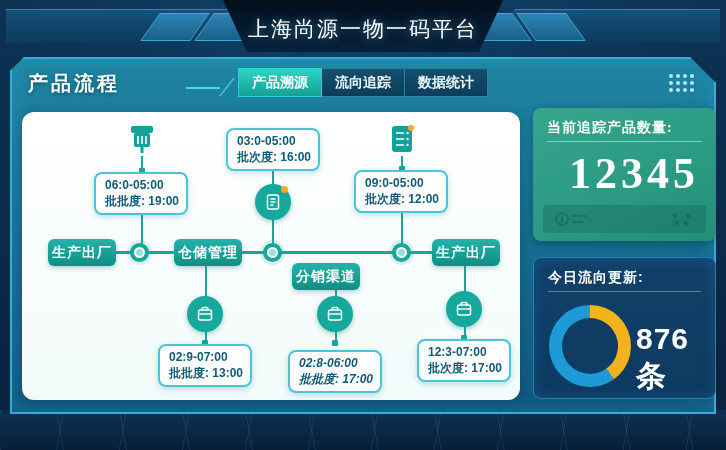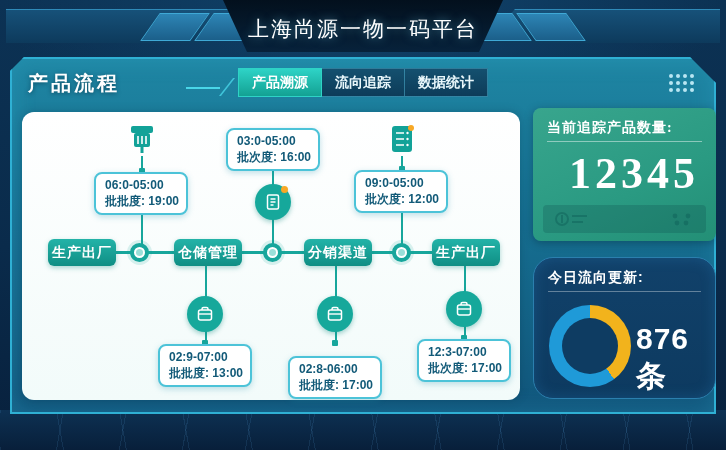--- a/index.html
+++ b/index.html
@@ -65,21 +65,21 @@
   .flow-svg{position:absolute;}
   
   .card-green{position:absolute;left:523px;top:51px;width:183px;height:133px;border-radius:8px;
     background:linear-gradient(155deg,#38a58d 0%,#2a9a82 60%,#238f76 100%);box-shadow:0 2px 8px rgba(0,30,40,.35);font-family:Liberation Serif, serif;}
   .card-title{position:absolute;left:14px;top:11px;font-size:14px;font-weight:bold;color:#fff;letter-spacing:1px;}
   .card-rule{position:absolute;left:14px;right:14px;top:33px;height:1px;background:rgba(255,255,255,.45);}
   .big-number{position:absolute;left:0;right:0;top:40px;text-align:center;color:#fff;
     font-size:44px;font-weight:bold;letter-spacing:4px;margin-left:19px;}
   .green-bar{position:absolute;left:10px;right:10px;bottom:8px;height:28px;border-radius:4px;background:rgba(8,66,70,.22);}
   .green-bar svg{position:absolute;top:6px;opacity:.4;}
-  .card-blue{position:absolute;left:523px;top:200px;width:183px;height:142px;border-radius:20px;box-sizing:border-box;
+  .card-blue{position:absolute;left:523px;top:200px;width:183px;height:142px;border-radius:8px;box-sizing:border-box;
     background:linear-gradient(180deg,#11416a,#0d3a60);border:1px solid #2b7fae;box-shadow:inset 0 0 14px rgba(40,130,190,.3);}
   .card-blue .card-rule{background:rgba(255,255,255,.35);}
   .donut{position:absolute;left:15px;top:47px;width:82px;height:82px;border-radius:50%;}
   .donut::after{content:'';position:absolute;left:13px;top:13px;width:56px;height:56px;border-radius:50%;background:#0e3c62;}
   .flow-value{position:absolute;left:102px;top:64px;color:#fff;font-size:30px;font-weight:bold;letter-spacing:1px;}
 </style>
 </head>
 <body>
 
 <div class="stage">
@@ -131,21 +131,21 @@
       <div class="hline"></div>
 
       <div class="sq" style="left:117px;top:56px;"></div>
       <div class="sq" style="left:377px;top:54px;"></div>
       <div class="sq" style="left:180px;top:228px;"></div>
       <div class="sq" style="left:310px;top:228px;"></div>
       <div class="sq" style="left:439px;top:223px;"></div>
 
       <div class="stage-pill" style="left:26px;">生产出厂</div>
       <div class="stage-pill" style="left:152px;">仓储管理</div>
-      <div class="stage-pill" style="left:282px;">分销渠道</div>
+      <div class="stage-pill" style="left:270px;margin-top:24px;">分销渠道</div>
       <div class="stage-pill" style="left:410px;">生产出厂</div>
 
       <div class="node" style="left:108px;"></div>
       <div class="node" style="left:241px;"></div>
       <div class="node" style="left:370px;"></div>
 
       <svg class="flow-svg" style="left:105px;top:12px;" width="30" height="32" viewBox="0 0 30 32">
         <rect x="4" y="2" width="22" height="7" rx="2" fill="#12a298"></rect>
         <rect x="7" y="9" width="16" height="14" rx="2" fill="#12a298"></rect>
         <line x1="11" y1="12" x2="11" y2="20" stroke="#fff" stroke-width="1.6"></line>
@@ -203,21 +203,21 @@
         <div>批次度: 16:00</div>
       </div>
       <div class="ann-box" style="left:332px;top:58px;">
         <div>09:0-05:00</div>
         <div>批次度: 12:00</div>
       </div>
       <div class="ann-box" style="left:136px;top:232px;">
         <div>02:9-07:00</div>
         <div>批批度: 13:00</div>
       </div>
-      <div class="ann-box" style="left:266px;top:244px;">
+      <div class="ann-box" style="left:266px;top:238px;font-style:italic;">
         <div>02:8-06:00</div>
         <div>批批度: 17:00</div>
       </div>
       <div class="ann-box" style="left:395px;top:227px;">
         <div>12:3-07:00</div>
         <div>批次度: 17:00</div>
       </div>
     </div>
 
     <div class="card-green">

